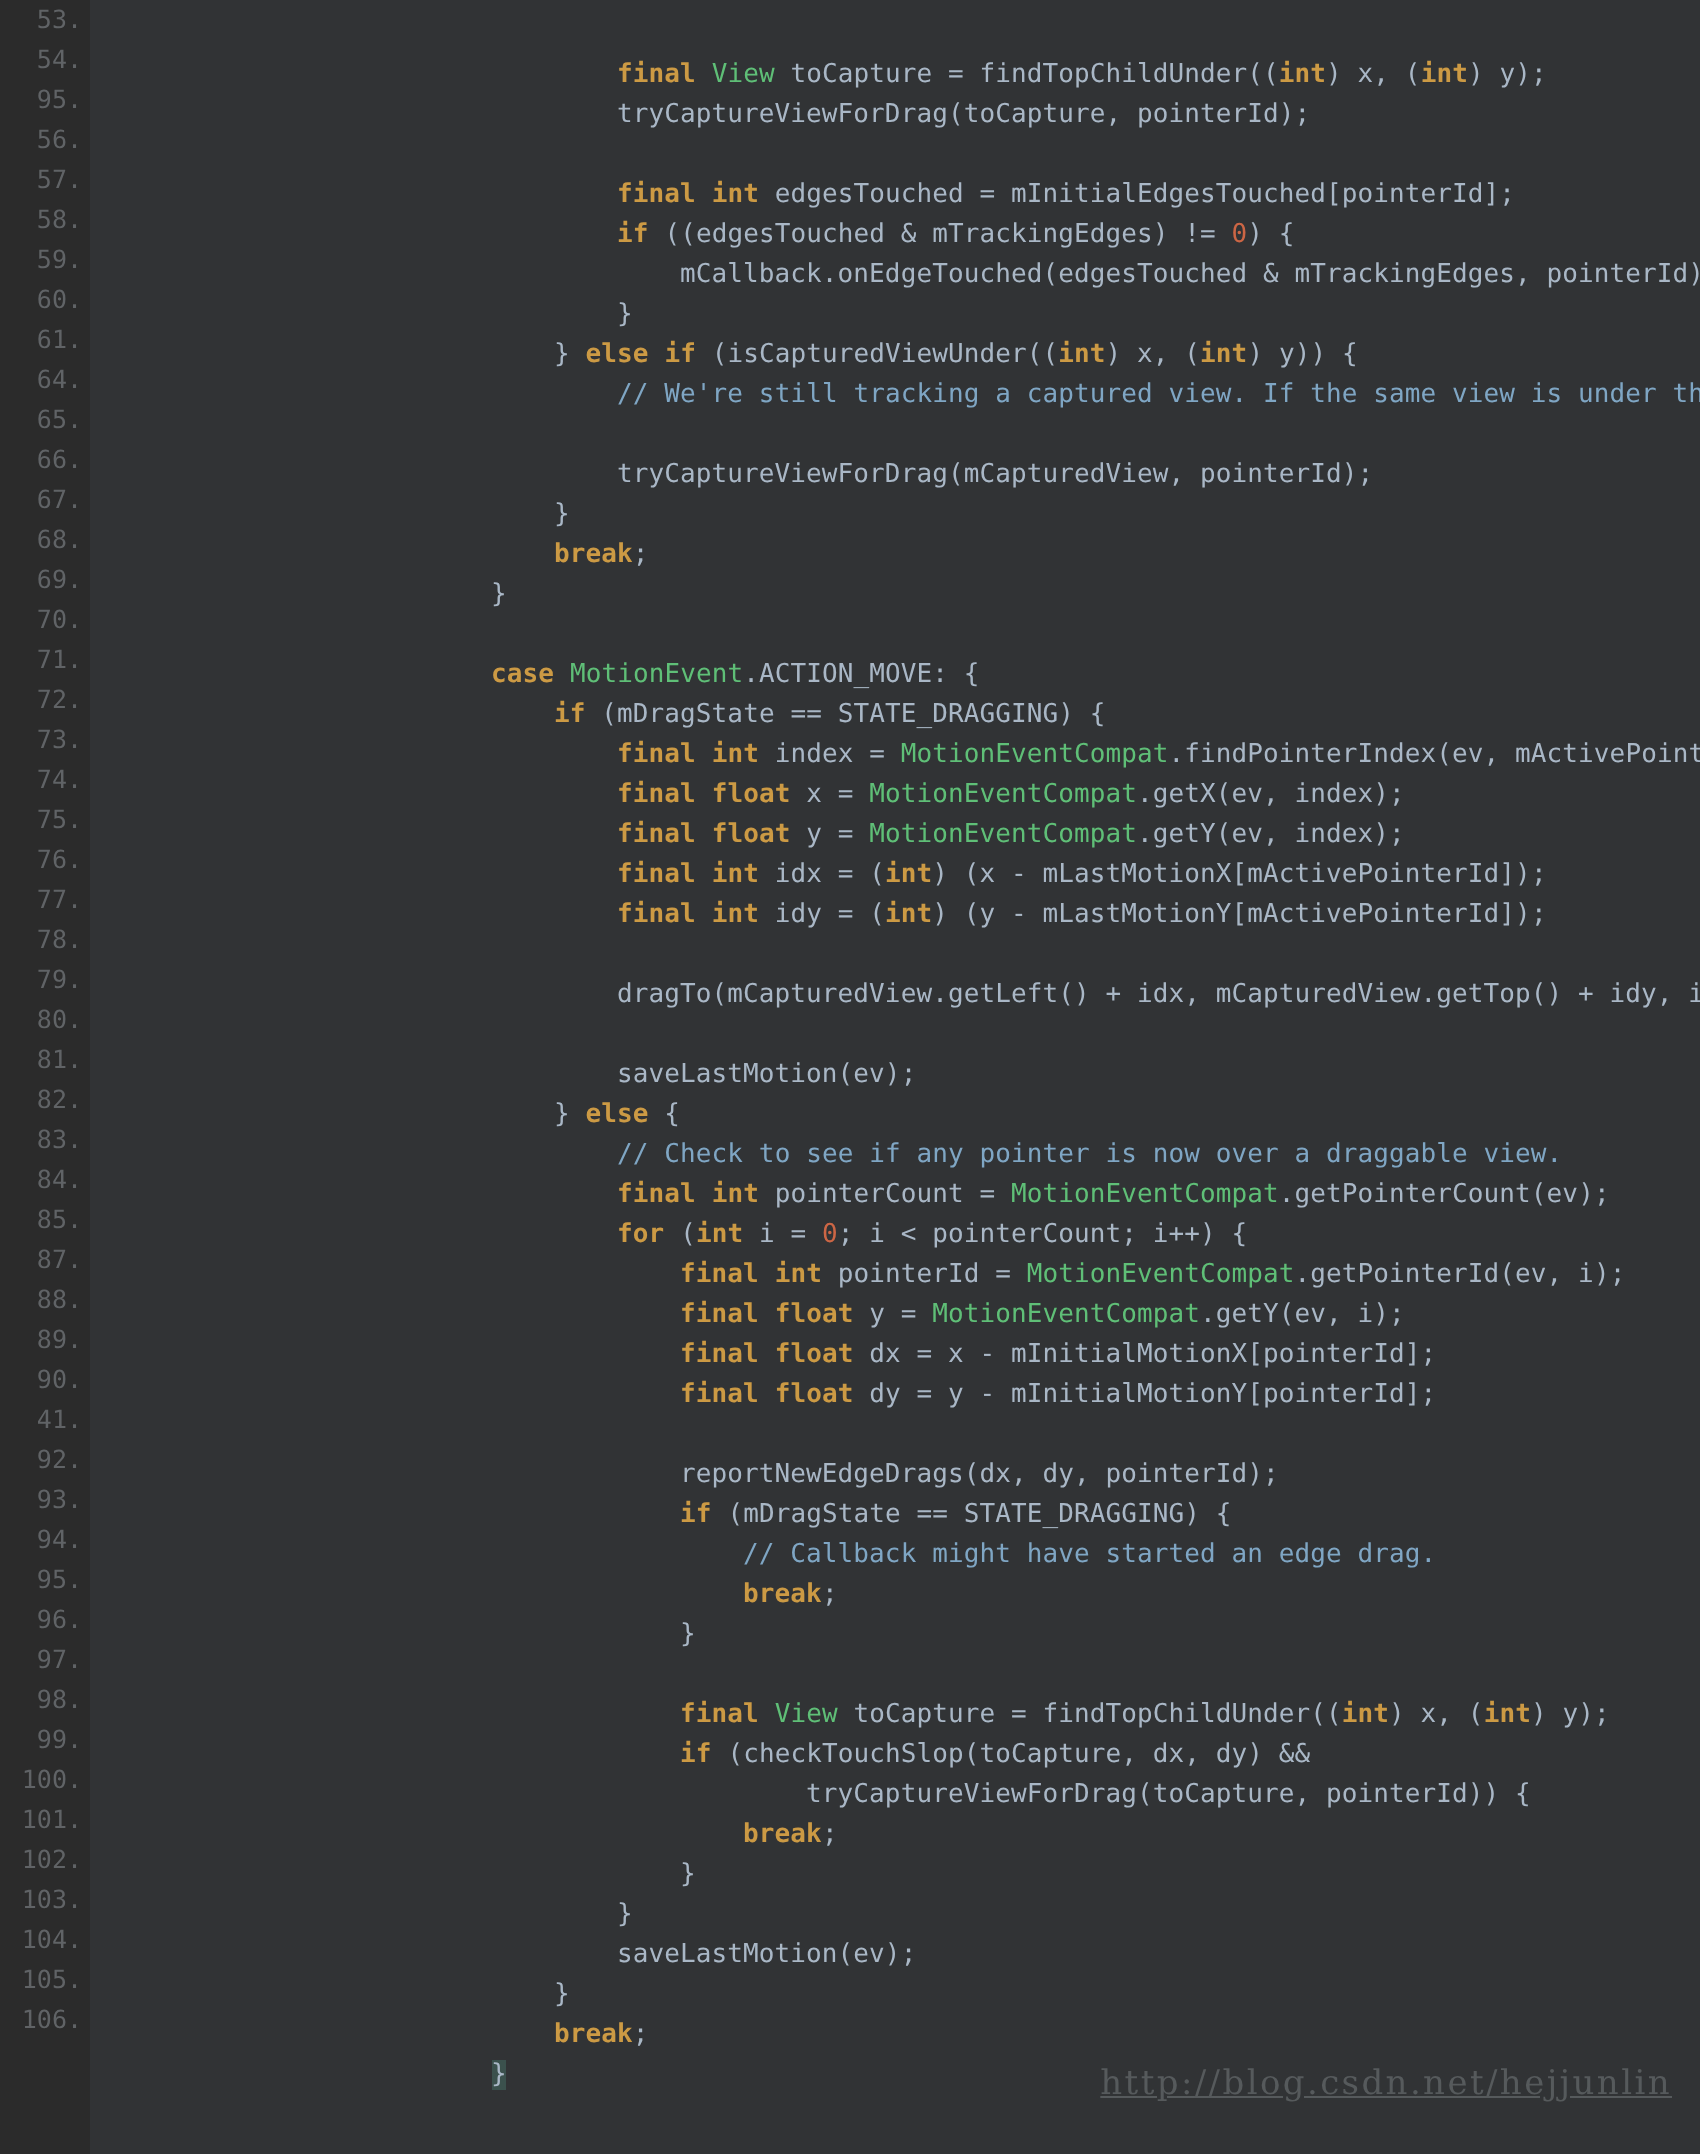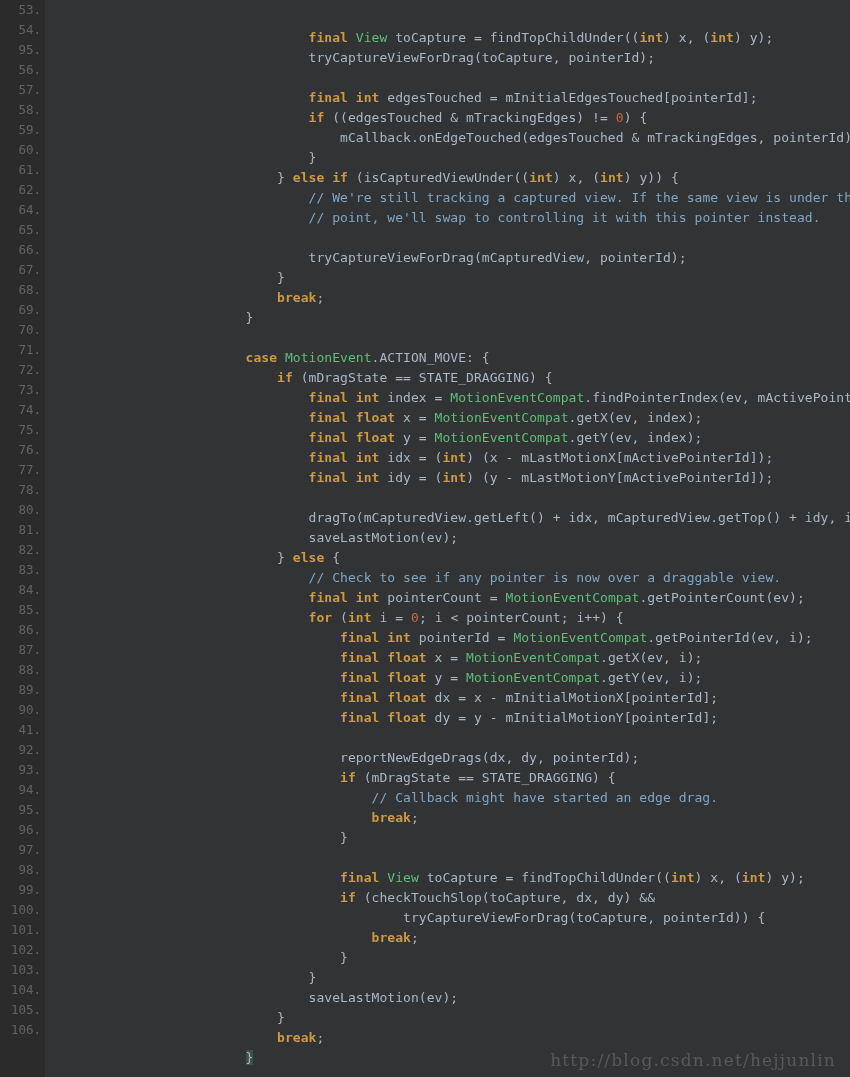--- a/index.html
+++ b/index.html
@@ -66,67 +66,67 @@
   
   .k  { color: #cc9a44; font-weight: bold; }   
   .t  { color: #5fbf77; }                      
   .n  { color: #cc6645; }                      
   .c  { color: #7fa6c4; }                      
   .p  { color: #a9b7c6; }                      
   .br { color: #a9b7c6; background: #3b514d; } 
   .watermark {
     position: absolute;
     right: 14px;
-    bottom: 7px;
+    bottom: 25px;
     color: #565a5c;
     font-size: 17px;
     font-family: "DejaVu Serif", "Liberation Serif", serif;
     letter-spacing: 1.2px;
     white-space: pre;
     user-select: none;
+    text-decoration: underline;
   }
 </style>
 </head>
 <body>
 
 <div id="editor">
   <div class="gutter-bg"></div>
   <div class="code-area" id="code-area">
       <div class="line"><span class="ln">53.</span><span class="src"><span class="p">                    </span><span class="k">final</span><span class="p"> </span><span class="t">View</span><span class="p"> toCapture = findTopChildUnder((</span><span class="k">int</span><span class="p">) x, (</span><span class="k">int</span><span class="p">) y);</span></span></div>
       <div class="line"><span class="ln">54.</span><span class="src"><span class="p">                    tryCaptureViewForDrag(toCapture, pointerId);</span></span></div>
       <div class="line"><span class="ln">95.</span><span class="src"><span class="p"></span></span></div>
       <div class="line"><span class="ln">56.</span><span class="src"><span class="p">                    </span><span class="k">final</span><span class="p"> </span><span class="k">int</span><span class="p"> edgesTouched = mInitialEdgesTouched[pointerId];</span></span></div>
       <div class="line"><span class="ln">57.</span><span class="src"><span class="p">                    </span><span class="k">if</span><span class="p"> ((edgesTouched &amp; mTrackingEdges) != </span><span class="n">0</span><span class="p">) {</span></span></div>
       <div class="line"><span class="ln">58.</span><span class="src"><span class="p">                        mCallback.onEdgeTouched(edgesTouched &amp; mTrackingEdges, pointerId);</span></span></div>
       <div class="line"><span class="ln">59.</span><span class="src"><span class="p">                    }</span></span></div>
       <div class="line"><span class="ln">60.</span><span class="src"><span class="p">                </span><span class="p">} </span><span class="k">else</span><span class="p"> </span><span class="k">if</span><span class="p"> (isCapturedViewUnder((</span><span class="k">int</span><span class="p">) x, (</span><span class="k">int</span><span class="p">) y)) {</span></span></div>
       <div class="line"><span class="ln">61.</span><span class="src"><span class="p">                    </span><span class="c">// We're still tracking a captured view. If the same view is under this</span></span></div>
-      <div class="line"><span class="ln">62.</span><span class="src"><span class="p">                    </span><span class="c">// point, we'll swap to controlling it with this pointer instead.</span></span></div>
       <div class="line"><span class="ln">64.</span><span class="src"><span class="p"></span></span></div>
       <div class="line"><span class="ln">65.</span><span class="src"><span class="p">                    tryCaptureViewForDrag(mCapturedView, pointerId);</span></span></div>
       <div class="line"><span class="ln">66.</span><span class="src"><span class="p">                }</span></span></div>
       <div class="line"><span class="ln">67.</span><span class="src"><span class="p">                </span><span class="k">break</span><span class="p">;</span></span></div>
       <div class="line"><span class="ln">68.</span><span class="src"><span class="p">            }</span></span></div>
       <div class="line"><span class="ln">69.</span><span class="src"><span class="p"></span></span></div>
       <div class="line"><span class="ln">70.</span><span class="src"><span class="p">            </span><span class="k">case</span><span class="p"> </span><span class="t">MotionEvent</span><span class="p">.ACTION_MOVE: {</span></span></div>
       <div class="line"><span class="ln">71.</span><span class="src"><span class="p">                </span><span class="k">if</span><span class="p"> (mDragState == STATE_DRAGGING) {</span></span></div>
       <div class="line"><span class="ln">72.</span><span class="src"><span class="p">                    </span><span class="k">final</span><span class="p"> </span><span class="k">int</span><span class="p"> index = </span><span class="t">MotionEventCompat</span><span class="p">.findPointerIndex(ev, mActivePointerId);</span></span></div>
       <div class="line"><span class="ln">73.</span><span class="src"><span class="p">                    </span><span class="k">final</span><span class="p"> </span><span class="k">float</span><span class="p"> x = </span><span class="t">MotionEventCompat</span><span class="p">.getX(ev, index);</span></span></div>
       <div class="line"><span class="ln">74.</span><span class="src"><span class="p">                    </span><span class="k">final</span><span class="p"> </span><span class="k">float</span><span class="p"> y = </span><span class="t">MotionEventCompat</span><span class="p">.getY(ev, index);</span></span></div>
       <div class="line"><span class="ln">75.</span><span class="src"><span class="p">                    </span><span class="k">final</span><span class="p"> </span><span class="k">int</span><span class="p"> idx = (</span><span class="k">int</span><span class="p">) (x - mLastMotionX[mActivePointerId]);</span></span></div>
       <div class="line"><span class="ln">76.</span><span class="src"><span class="p">                    </span><span class="k">final</span><span class="p"> </span><span class="k">int</span><span class="p"> idy = (</span><span class="k">int</span><span class="p">) (y - mLastMotionY[mActivePointerId]);</span></span></div>
       <div class="line"><span class="ln">77.</span><span class="src"><span class="p"></span></span></div>
       <div class="line"><span class="ln">78.</span><span class="src"><span class="p">                    dragTo(mCapturedView.getLeft() + idx, mCapturedView.getTop() + idy, idx, idy);</span></span></div>
+      <div class="line"><span class="ln">79.</span><span class="src"><span class="p"></span></span></div>
       <div class="line"><span class="ln">80.</span><span class="src"><span class="p">                    saveLastMotion(ev);</span></span></div>
       <div class="line"><span class="ln">81.</span><span class="src"><span class="p">                } </span><span class="k">else</span><span class="p"> {</span></span></div>
       <div class="line"><span class="ln">82.</span><span class="src"><span class="p">                    </span><span class="c">// Check to see if any pointer is now over a draggable view.</span></span></div>
       <div class="line"><span class="ln">83.</span><span class="src"><span class="p">                    </span><span class="k">final</span><span class="p"> </span><span class="k">int</span><span class="p"> pointerCount = </span><span class="t">MotionEventCompat</span><span class="p">.getPointerCount(ev);</span></span></div>
       <div class="line"><span class="ln">84.</span><span class="src"><span class="p">                    </span><span class="k">for</span><span class="p"> (</span><span class="k">int</span><span class="p"> i = </span><span class="n">0</span><span class="p">; i &lt; pointerCount; i++) {</span></span></div>
       <div class="line"><span class="ln">85.</span><span class="src"><span class="p">                        </span><span class="k">final</span><span class="p"> </span><span class="k">int</span><span class="p"> pointerId = </span><span class="t">MotionEventCompat</span><span class="p">.getPointerId(ev, i);</span></span></div>
-      <div class="line"><span class="ln">86.</span><span class="src"><span class="p">                        </span><span class="k">final</span><span class="p"> </span><span class="k">float</span><span class="p"> x = </span><span class="t">MotionEventCompat</span><span class="p">.getX(ev, i);</span></span></div>
       <div class="line"><span class="ln">87.</span><span class="src"><span class="p">                        </span><span class="k">final</span><span class="p"> </span><span class="k">float</span><span class="p"> y = </span><span class="t">MotionEventCompat</span><span class="p">.getY(ev, i);</span></span></div>
       <div class="line"><span class="ln">88.</span><span class="src"><span class="p">                        </span><span class="k">final</span><span class="p"> </span><span class="k">float</span><span class="p"> dx = x - mInitialMotionX[pointerId];</span></span></div>
       <div class="line"><span class="ln">89.</span><span class="src"><span class="p">                        </span><span class="k">final</span><span class="p"> </span><span class="k">float</span><span class="p"> dy = y - mInitialMotionY[pointerId];</span></span></div>
       <div class="line"><span class="ln">90.</span><span class="src"><span class="p"></span></span></div>
       <div class="line"><span class="ln">41.</span><span class="src"><span class="p">                        reportNewEdgeDrags(dx, dy, pointerId);</span></span></div>
       <div class="line"><span class="ln">92.</span><span class="src"><span class="p">                        </span><span class="k">if</span><span class="p"> (mDragState == STATE_DRAGGING) {</span></span></div>
       <div class="line"><span class="ln">93.</span><span class="src"><span class="p">                            </span><span class="c">// Callback might have started an edge drag.</span></span></div>
       <div class="line"><span class="ln">94.</span><span class="src"><span class="p">                            </span><span class="k">break</span><span class="p">;</span></span></div>
       <div class="line"><span class="ln">95.</span><span class="src"><span class="p">                        }</span></span></div>
       <div class="line"><span class="ln">96.</span><span class="src"><span class="p"></span></span></div>

